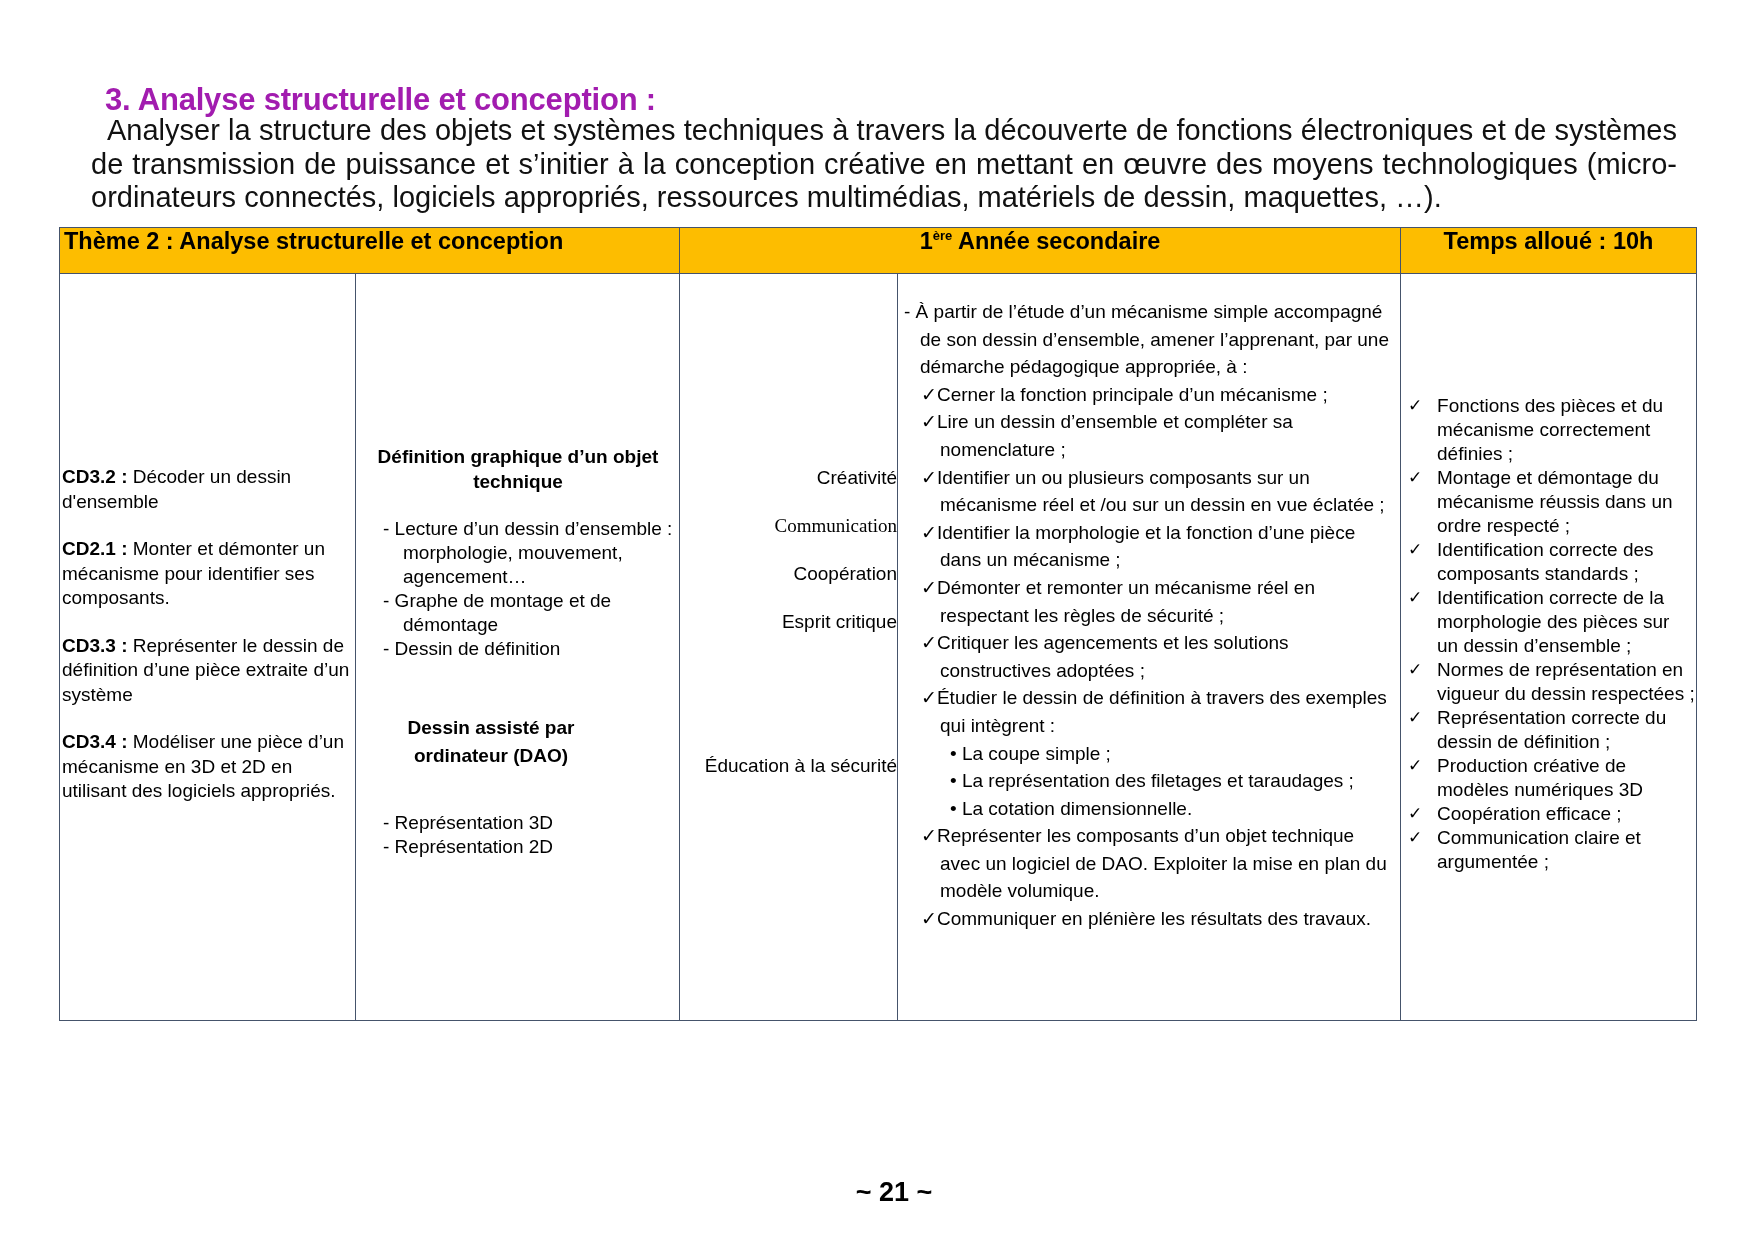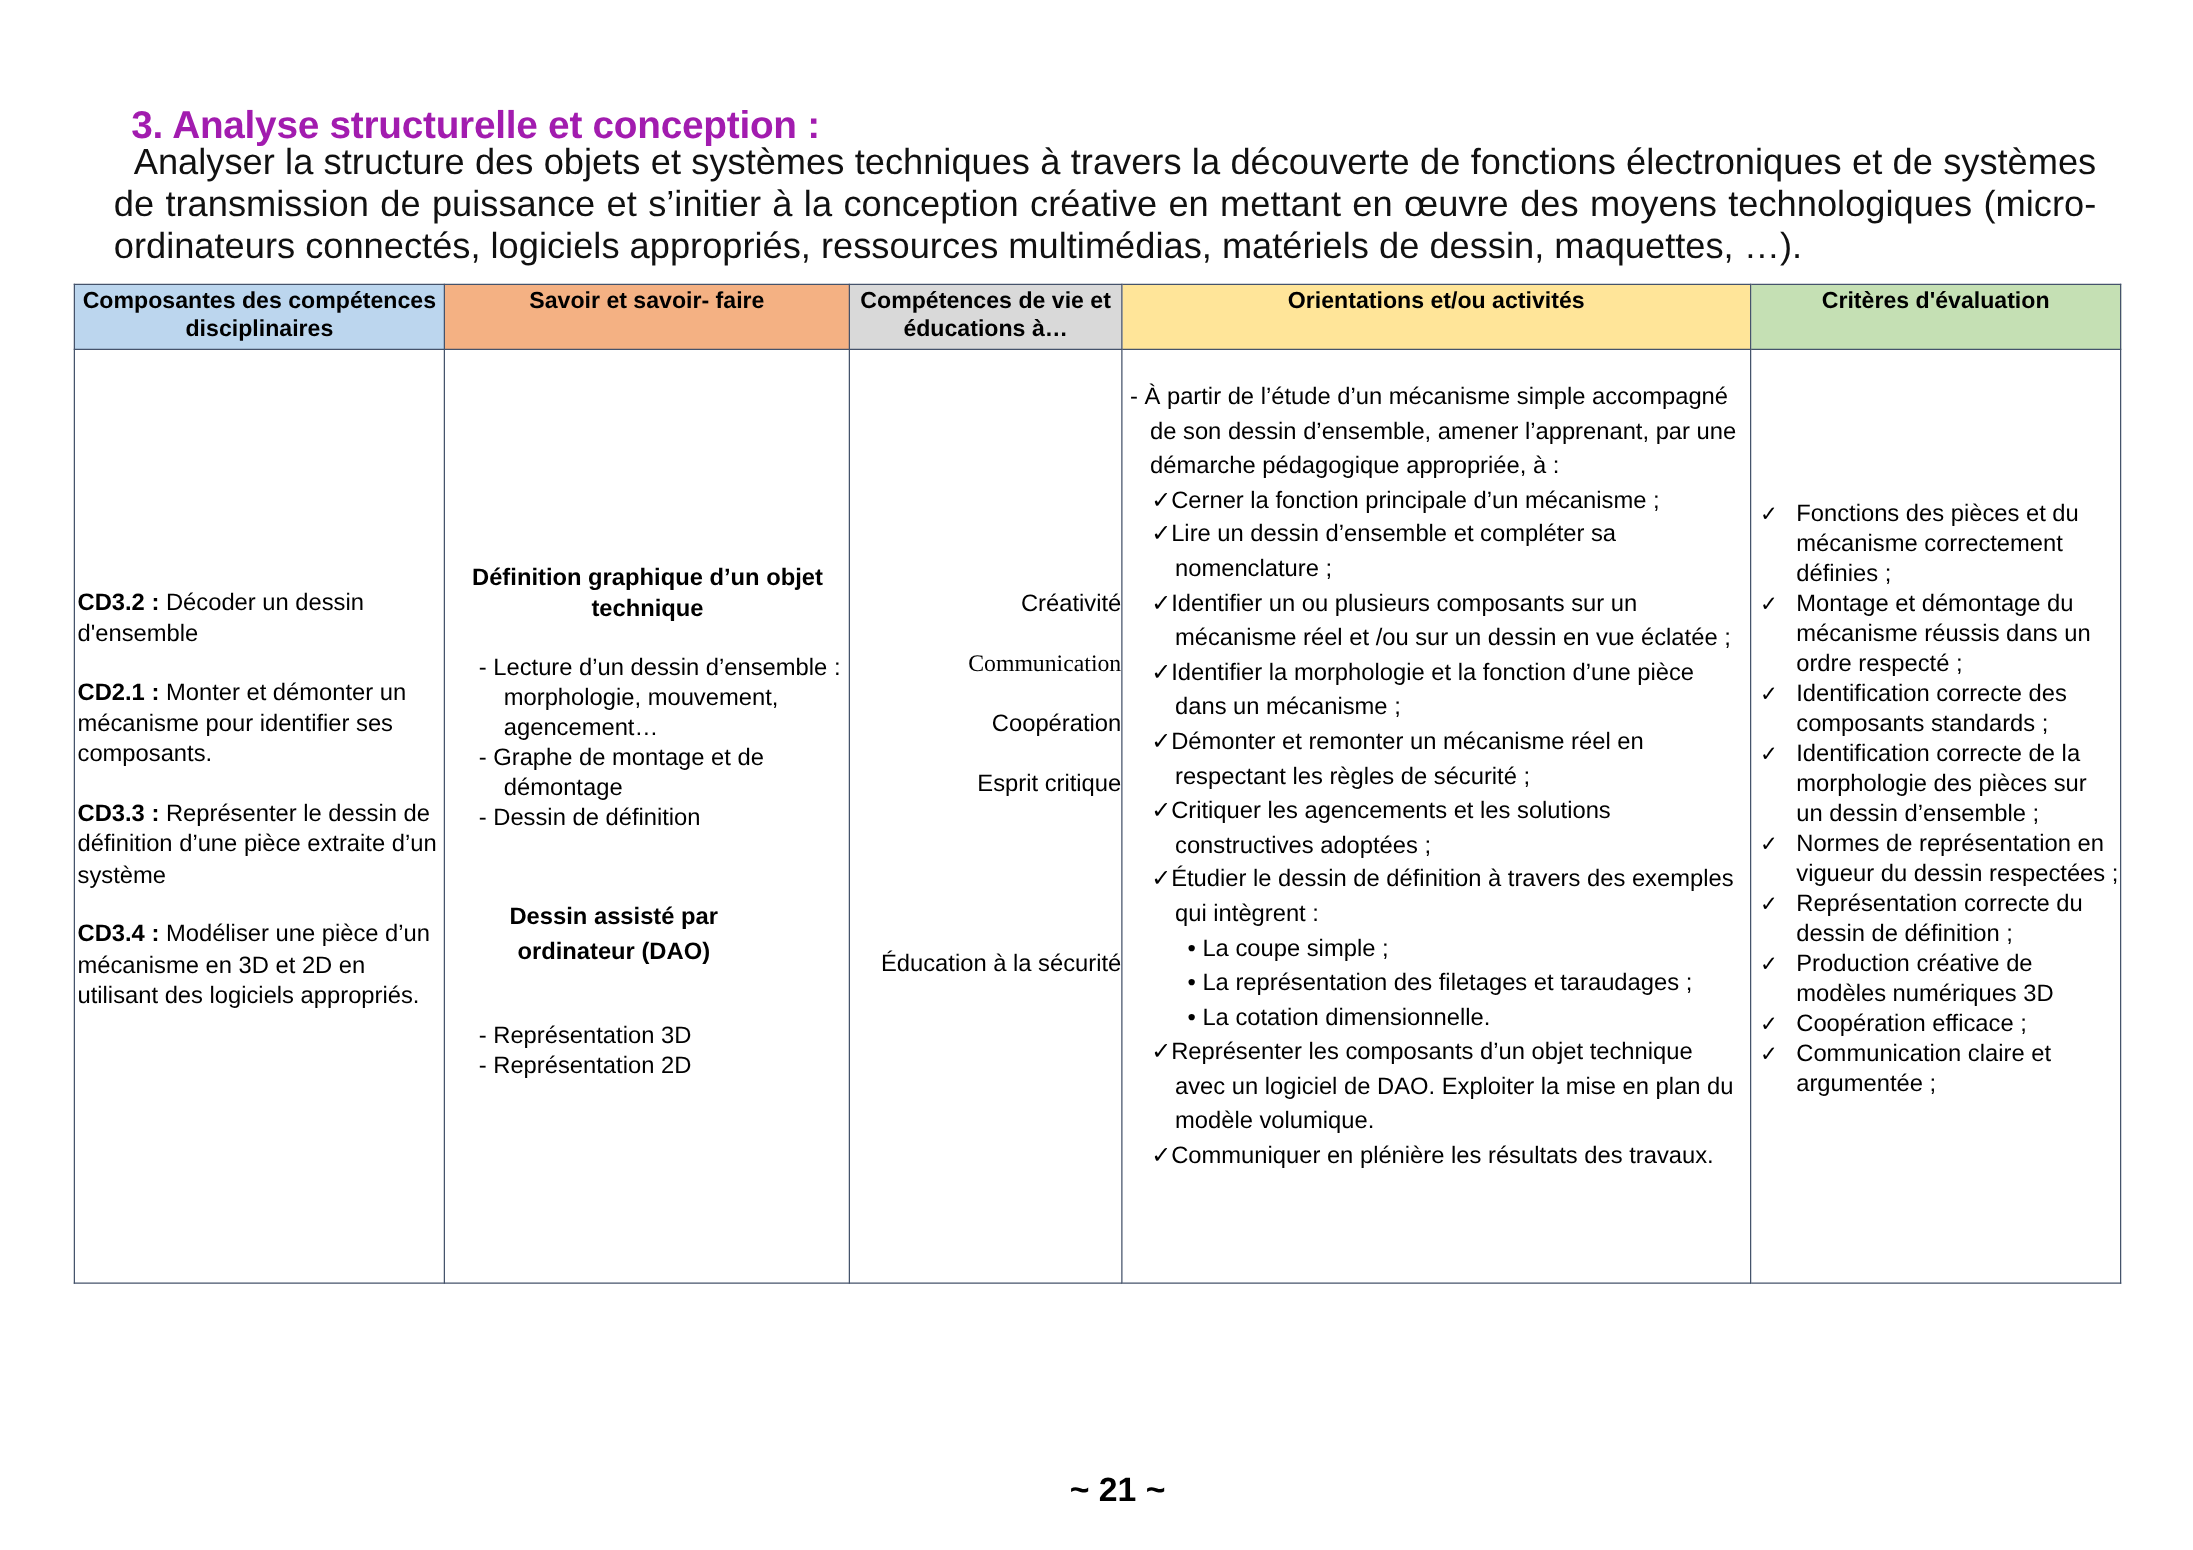--- a/index.html
+++ b/index.html
@@ -59,26 +59,24 @@
 
 <table class="prog">
   <colgroup>
     <col style="width:296px">
       <col style="width:324px">
       <col style="width:218px">
       <col style="width:503px">
       <col style="width:296px">
   </colgroup>
   <tbody>
-  <tr class="row-head">
-    <td class="h1">Composantes des compétences disciplinaires</td>
-    <td class="h2">Savoir et savoir- faire</td>
-    <td class="h3">Compétences de vie et éducations à…</td>
-    <td class="h4">Orientations et/ou activités</td>
-    <td class="h5">Critères d'évaluation</td>
+      <tr class="row-title">
+    <td colspan="2" class="t-left">Thème 2 : Analyse structurelle et conception</td>
+    <td colspan="2" class="t-mid"><span>1</span><sup>ère</sup><span> Année secondaire</span></td>
+    <td class="t-right">Temps alloué : 10h</td>
   </tr>
   <tr class="row-body">
     <td>
       <div class="cell">
         <div class="abs cd" style="top:191px;">
           <p><b>CD3.2 :</b><span> Décoder un dessin d'ensemble</span></p>
           <p><b>CD2.1 :</b><span> Monter et démonter un mécanisme pour identifier ses composants.</span></p>
           <p><b>CD3.3 :</b><span> Représenter le dessin de définition d’une pièce extraite d’un système</span></p>
           <p><b>CD3.4 :</b><span> Modéliser une pièce d’un mécanisme en 3D et 2D en utilisant des logiciels appropriés.</span></p>
         </div>

